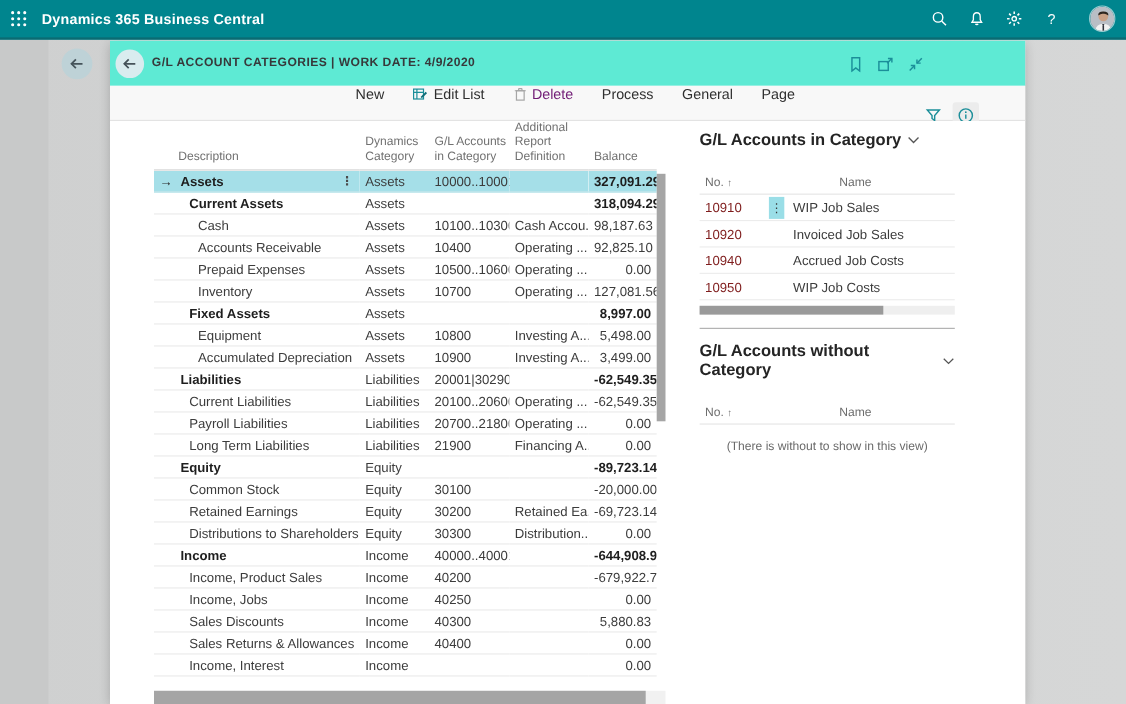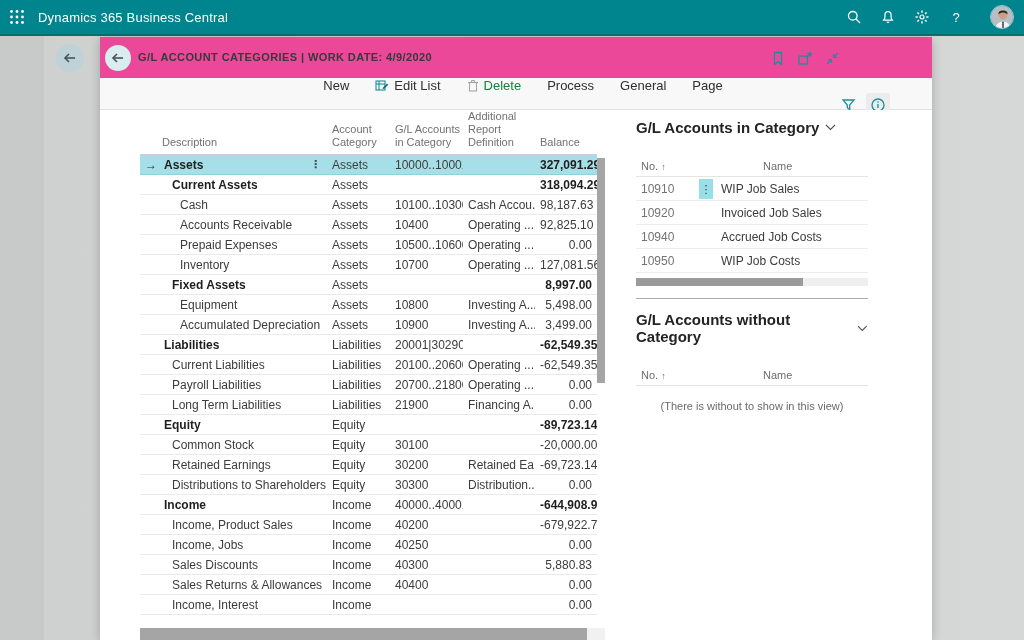--- a/index.html
+++ b/index.html
@@ -6,53 +6,53 @@
   html,body { width:1024px; height:640px; overflow:hidden;
     font-family:"Liberation Sans","DejaVu Sans",sans-serif;
     background:#d4d5d5; }
 
   
   .topbar { position:absolute; left:0; top:0; width:1024px; height:36px;
     background:#00858e; border-bottom:2px solid #0b6b72;
     display:flex; align-items:center; z-index:30; }
   .waffle { width:34px; height:34px; display:flex; align-items:center; justify-content:center; cursor:pointer; }
   .waffle svg { display:block; }
-  .topbar-title { color:#ffffff; font-size:13px; font-weight:400; margin-left:4px; letter-spacing:.2px; }
+  .topbar-title { color:#ffffff; font-size:13px; font-weight:700; margin-left:4px; letter-spacing:.2px; }
   .topbar-right { margin-left:auto; display:flex; align-items:center; gap:18px; padding-right:10px; }
   .tb-ic { width:16px; height:16px; display:flex; align-items:center; justify-content:center; cursor:pointer; }
   .avatar { width:24px; height:24px; border-radius:50%; overflow:hidden; margin-left:8px; cursor:pointer; border:1px solid rgba(255,255,255,.6); }
 
   
   .backdrop { position:absolute; left:0; top:36px; width:1024px; height:604px;
     background:linear-gradient(90deg,#cfd0d0 0%,#d6d7d7 100%); z-index:1; }
   .backdrop-band { position:absolute; left:0; top:0; width:44px; height:604px; background:#c8c9c9; }
   .backdrop-back { position:absolute; left:56px; top:8px; width:28px; height:28px; border-radius:50%;
     background:#bed2d7; display:flex; align-items:center; justify-content:center; }
   .backdrop-arrow-ne { position:absolute; left:897px; top:42px; }
   .backdrop-dash { position:absolute; left:896px; top:112px; width:16px; height:3px; background:#5e696d; }
 
   
   .card { position:absolute; left:100px; top:37px; width:832px; height:603px;
     background:#ffffff; z-index:10; box-shadow:0 2px 10px rgba(0,0,0,.22); }
 
-  .card-header { position:relative; height:41px; background:#ec4899; }
+  .card-header { position:relative; height:41px; background:#5eead4; }
   .back-btn { position:absolute; left:5px; top:8px; width:26px; height:26px; border-radius:50%;
     background:#d9ecef; display:flex; align-items:center; justify-content:center; cursor:pointer; }
   .page-title { position:absolute; left:38px; top:14px; font-size:11px; font-weight:700;
     color:#37393b; letter-spacing:.4px; }
   .card-header-icons { position:absolute; right:92px; top:13px; display:flex; gap:11px; align-items:center; }
   .hd-ic { width:16px; height:16px; display:flex; align-items:center; justify-content:center; cursor:pointer; }
 
   
   .toolbar { position:relative; height:32px; background:#f8f8f8; border-bottom:1px solid #e3e3e3;
     display:flex; align-items:center; padding-left:40px;flex-direction:column; }
   .tb-item { display:flex; align-items:center; gap:5px; font-size:13px; color:#2f2f2f;
     margin-right:26px; cursor:pointer; background:none; border:none;
     font-family:"Liberation Sans","DejaVu Sans",sans-serif; }
-  .tb-item.disabled { color:#15803d; cursor:default; }
+  .tb-item.disabled { color:#701a75; cursor:default; }
   .toolbar-right { margin-left:auto; display:flex; align-items:center; gap:6px; padding-right:42px; }
   .tool-ic { width:24px; height:24px; border-radius:3px; display:flex; align-items:center; justify-content:center; cursor:pointer; }
   .tool-ic.active { background:#ececec; }
 
   
   .content { position:relative; height:530px; display:flex; background:#fff; }
 
   .grid-area { position:relative; margin-left:40px; width:465px; }
   table.gl { border-collapse:collapse; table-layout:fixed; width:457px; }
   table.gl th { font-size:11px; font-weight:400; color:#717171; text-align:left;
@@ -75,21 +75,21 @@
   
   .factbox { margin-left:31px; width:232px; padding-top:9px; }
   .fb-heading { display:flex; align-items:center; gap:6px; font-size:15px; font-weight:700;
     color:#242424; cursor:pointer; }
   .fb-head-row { display:flex; margin-top:24px; border-bottom:1px solid #e4e4e4; padding-bottom:4px;gap:42px; }
   .fb-col-no { width:85px; font-size:11px; color:#6e6e6e; padding-left:5px; }
   .fb-col-name { flex:1; font-size:11px; color:#6e6e6e; }
   .sort-arrow { font-size:9px; color:#6e6e6e; }
   .fb-row { position:relative; display:flex; align-items:center; height:24px;
     border-bottom:1px solid #ececec; cursor:pointer; }
-  .fb-no { width:85px; font-size:12px; color:#737373; padding-left:5px; }
+  .fb-no { width:85px; font-size:12px; color:#7f1d1d; padding-left:5px; }
   .fb-name { flex:1; font-size:12px; color:#3c3c3c; }
   .fb-dots { position:absolute; left:63px; top:2px; width:14px; height:20px; background:#9adee7;
     color:#3a3a3a; font-size:11px; display:flex; align-items:center; justify-content:center; cursor:pointer; }
   .fb-scroll { margin-top:5px; height:8px; background:#efefef; cursor:pointer; }
   .fb-scroll-thumb { width:72%; height:8px; background:#9a9a9a; }
   .fb-divider { margin-top:12px; border-top:1px solid #ababab; }
   .fb-heading.second { margin-top:12px; }
   .fb-empty { margin-top:14px; text-align:center; font-size:11px; color:#6a6a6a; }
 
   .ic-stroke { stroke:#1b8e99; fill:none; stroke-width:1.3; }
@@ -283,21 +283,21 @@
         <colgroup>
           <col style="width:187px">
             <col style="width:63px">
             <col style="width:73px">
             <col style="width:72px">
             <col style="width:62px">
         </colgroup>
         <thead>
           <tr>
             <th style="padding-left:22px">Description</th>
-            <th>Account Category</th>
+            <th>Dynamics Category</th>
             <th>G/L Accounts in Category</th>
             <th>Additional Report Definition</th>
             <th class="num">Balance</th>
           </tr>
         </thead>
         <tbody id="grid-body">
             <tr class="bold selected">
               <td class="c-desc" style="padding-left: 24px;"><span class="sel-arrow">→</span><span>Assets</span><span class="row-dots">⋮</span></td>
               <td class="c-cat">Assets</td>
               <td class="c-gl">10000..10001...</td>

